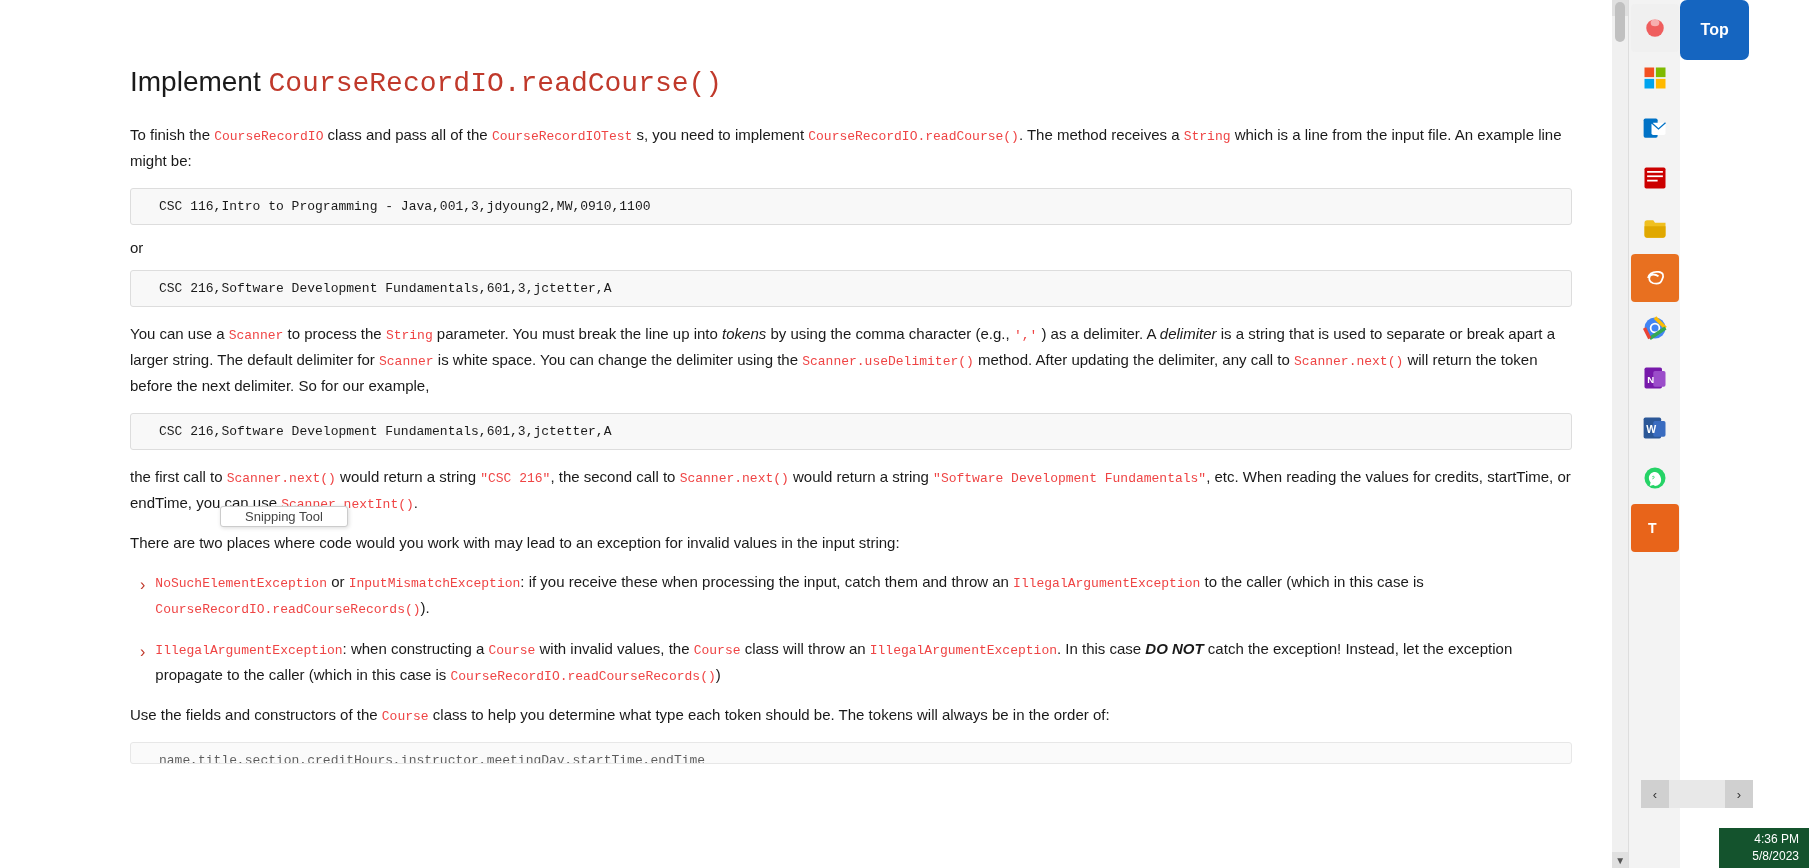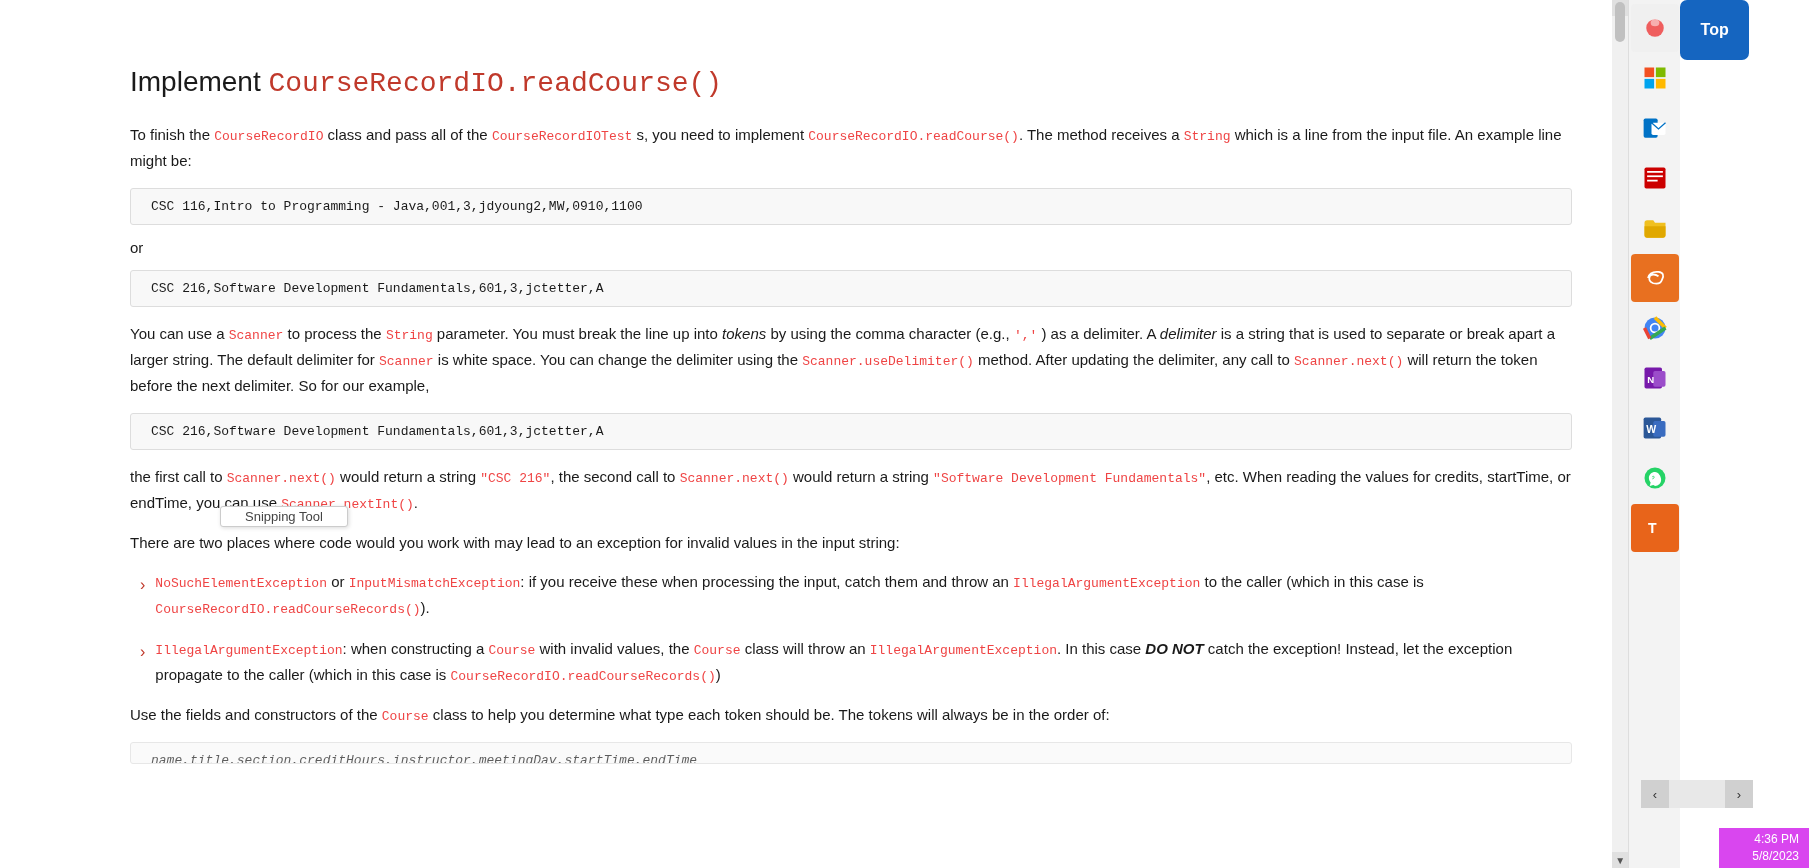--- a/index.html
+++ b/index.html
@@ -40,21 +40,21 @@
     .code-inline {
       font-family: Liberation Mono, monospace;
       font-size: 13px;
       color: #ef4444;
       background: none;
     }
     .code-block {
       background: #f8f8f8;
       border: 1px solid #ddd;
       border-radius: 3px;
-      padding: 10px 20px;
+      padding: 10px 28px;
       font-family: 'Courier New', monospace;
       font-size: 13px;
       color: #1a1a1a;
       margin: 14px 0;
       display: block;
     }
     .or-text {
       color: #1a1a1a;
       margin: 8px 0;
       font-size: 15px;
@@ -196,21 +196,21 @@
       cursor: pointer;
       font-size: 13px;
       color: #aaa;
     }
 
     
     .clock-area {
       position: fixed;
       bottom: 0;
       right: 0;
-      background: #d946ef;
+      background: #14532d;
       color: #fff;
       font-size: 12px;
       padding: 2px 10px 2px 14px;
       min-width: 90px;
       text-align: right;
       line-height: 1.4;
       height: 40px;
       display: flex;
       flex-direction: column;
       justify-content: center;
@@ -268,21 +268,21 @@
         <span>
           <code class="code-inline">IllegalArgumentException</code><span>: when constructing a </span><code class="code-inline">Course</code><span> with invalid values, the </span><code class="code-inline">Course</code><span> class will throw an </span><code class="code-inline">IllegalArgumentException</code><span>. In this case </span><em><strong>DO NOT</strong></em><span> catch the exception! Instead, let the exception propagate to the caller (which in this case is </span><code class="code-inline">CourseRecordIO.readCourseRecords()</code><span>)</span>
         </span>
       </li>
     </ul>
 
     <p class="text-para">
       <span>Use the fields and constructors of the </span><code class="code-inline">Course</code><span> class to help you determine what type each token should be. The tokens will always be in the order of:</span>
     </p>
 
-    <code class="code-block" style="opacity:0.7; overflow:hidden; height:17px;font-style:italic;">name,title,section,creditHours,instructor,meetingDay,startTime,endTime</code>
+    <code class="code-block" style="opacity:0.7; overflow:hidden; height:17px;">name,title,section,creditHours,instructor,meetingDay,startTime,endTime</code>
 
   </div>
 
   <div class="scrollbar-area" style="position:relative;">
     <div class="scroll-arrow top">▲</div>
     <div class="scrollbar-thumb" style="top:2px;"></div>
     <div class="scroll-arrow bottom" style="bottom:0; position:absolute;">▼</div>
   </div>
 
   <div class="right-sidebar">

